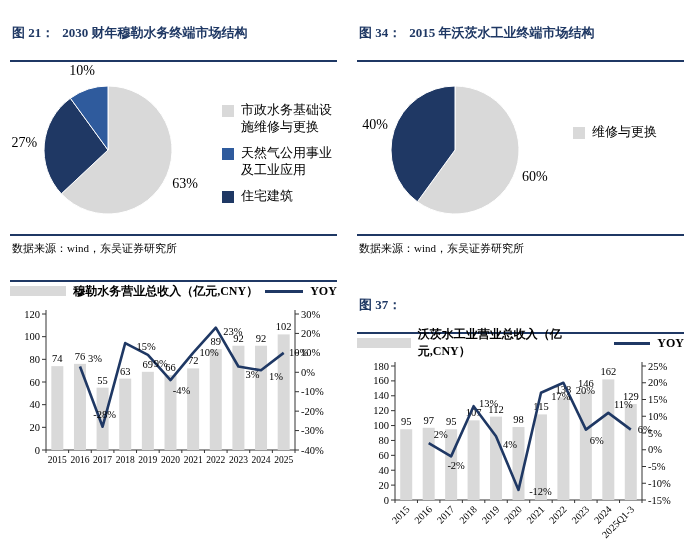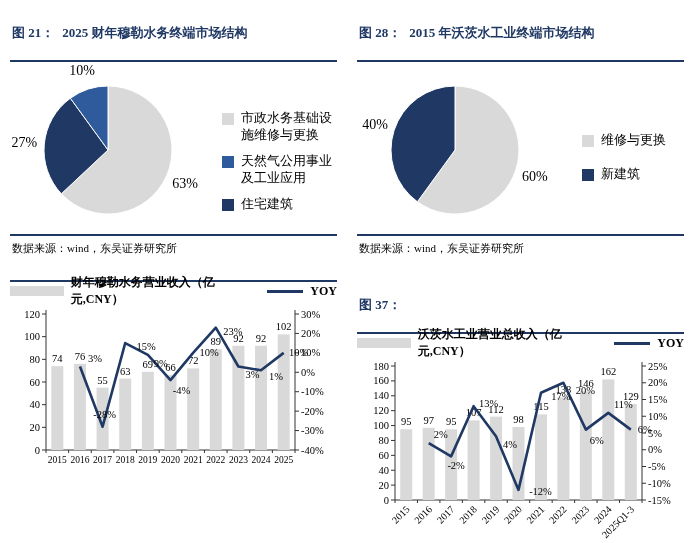--- a/index.html
+++ b/index.html
@@ -14,40 +14,40 @@
     padding:3px 0 5px 2px;white-space:nowrap;}
   .rule-thick{border-top:2.5px solid #1f3864;}
   .rule-thin{border-top:2px solid #1f3864;}
   .fig-body{position:relative;}
   .fig-body.pie{height:172px;}
   .fig-body.bars{height:216px;display:flex;flex-direction:column;}
   .bl-legend{height:18px;display:flex;justify-content:center;align-items:center;gap:7px;
     font-size:12px;font-weight:bold;}
   .sw-bar{display:inline-block;width:56px;height:10px;background:#d9d9d9;}
   .sw-line{display:inline-block;width:38px;height:3px;background:#1f3864;}
-  .pie-legend{position:absolute;width:112px;font-size:13px;margin-top:8px;}
+  .pie-legend{position:absolute;width:112px;font-size:13px;}
   .pie-legend.first{top:40px;left:212px;}
-  .pie-legend.second{top:62px;left:225px;}
+  .pie-legend.second{top:62px;left:216px;}
   .pl-item{display:flex;gap:7px;line-height:1.3;}
   .pie-legend.first .pl-item{margin-bottom:9px;}
   .pie-legend.second .pl-item{margin-bottom:17px;}
   .pl-sw{width:12px;height:12px;flex:0 0 12px;margin-top:3px;}
   .fig-source{font-size:11px;padding:5px 2px 0;}
   svg{display:block;}
   svg text{font-family:"Liberation Serif","DejaVu Serif",serif;fill:#000;}
 </style>
 </head>
 <body>
 
 <div class="page">
 
   <section class="fig">
     <h3 class="fig-title">
       <span>图 21：</span>
-      <span>2025 财年穆勒水务终端市场结构</span>
+      <span>2030 财年穆勒水务终端市场结构</span>
     </h3>
     <div class="rule-thick"></div>
     <div class="fig-body pie">
       <svg id="pie0" width="327" height="172" viewBox="0 0 327 172">
           <path d="M98,88 L98.00,24.00 A64,64 0 1 1 51.35,131.81 Z" fill="#d9d9d9" stroke="#ffffff" stroke-width="1"></path>
           <text x="175.1" y="126.4" text-anchor="middle" font-size="14">63%</text>
           <path d="M98,88 L51.35,131.81 A64,64 0 0 1 60.38,36.22 Z" fill="#1f3864" stroke="#ffffff" stroke-width="1"></path>
           <text x="14.4" y="85.1" text-anchor="middle" font-size="14">27%</text>
           <path d="M98,88 L60.38,36.22 A64,64 0 0 1 98.00,24.00 Z" fill="#2f5b9d" stroke="#ffffff" stroke-width="1"></path>
           <text x="72.0" y="13.1" text-anchor="middle" font-size="14">10%</text>
@@ -66,52 +66,48 @@
           <span>住宅建筑</span>
         </div>
       </div>
     </div>
     <div class="rule-thin"></div>
     <div class="fig-source">数据来源：wind，东吴证券研究所</div>
   </section>
 
   <section class="fig">
     <h3 class="fig-title">
-      <span>图 28：</span>
+      <span>图 34：</span>
       <span>2015 年沃茨水工业终端市场结构</span>
     </h3>
     <div class="rule-thick"></div>
     <div class="fig-body pie">
       <svg id="pie1" width="327" height="172" viewBox="0 0 327 172">
           <path d="M98,88 L98.00,24.00 A64,64 0 1 1 60.38,139.78 Z" fill="#d9d9d9" stroke="#ffffff" stroke-width="1"></path>
           <text x="177.9" y="119.0" text-anchor="middle" font-size="14">60%</text>
           <path d="M98,88 L60.38,139.78 A64,64 0 0 1 98.00,24.00 Z" fill="#1f3864" stroke="#ffffff" stroke-width="1"></path>
           <text x="18.1" y="67.0" text-anchor="middle" font-size="14">40%</text>
         </svg>
       <div class="pie-legend second">
         <div class="pl-item">
           <span class="pl-sw" style="background: rgb(217, 217, 217);"></span>
           <span>维修与更换</span>
         </div>
-        <div class="pl-item">
-          <span class="pl-sw" style="background: rgb(31, 56, 100);"></span>
-          <span>新建筑</span>
-        </div>
       </div>
     </div>
     <div class="rule-thin"></div>
     <div class="fig-source">数据来源：wind，东吴证券研究所</div>
   </section>
 
   <section class="fig">
     <div class="rule-thick"></div>
     <div class="fig-body bars">
       <div class="bl-legend">
         <span class="sw-bar"></span>
-        <span>财年穆勒水务营业收入（亿元,CNY）</span>
+        <span>穆勒水务营业总收入（亿元,CNY）</span>
         <span class="sw-line"></span>
         <span>YOY</span>
       </div>
       <svg id="bl2" width="327" height="196" viewBox="0 0 327 196">
           <line x1="36" y1="10" x2="36" y2="150" stroke="#333" stroke-width="1"></line>
           <line x1="285" y1="10" x2="285" y2="150" stroke="#333" stroke-width="1"></line>
           <line x1="36" y1="150" x2="285" y2="150" stroke="#333" stroke-width="1"></line>
           <line x1="32" y1="150" x2="36" y2="150" stroke="#333" stroke-width="1"></line>
           <text x="30" y="153.5" text-anchor="end" font-size="10.5">0</text>
           <line x1="32" y1="127.33333333333334" x2="36" y2="127.33333333333334" stroke="#333" stroke-width="1"></line>

